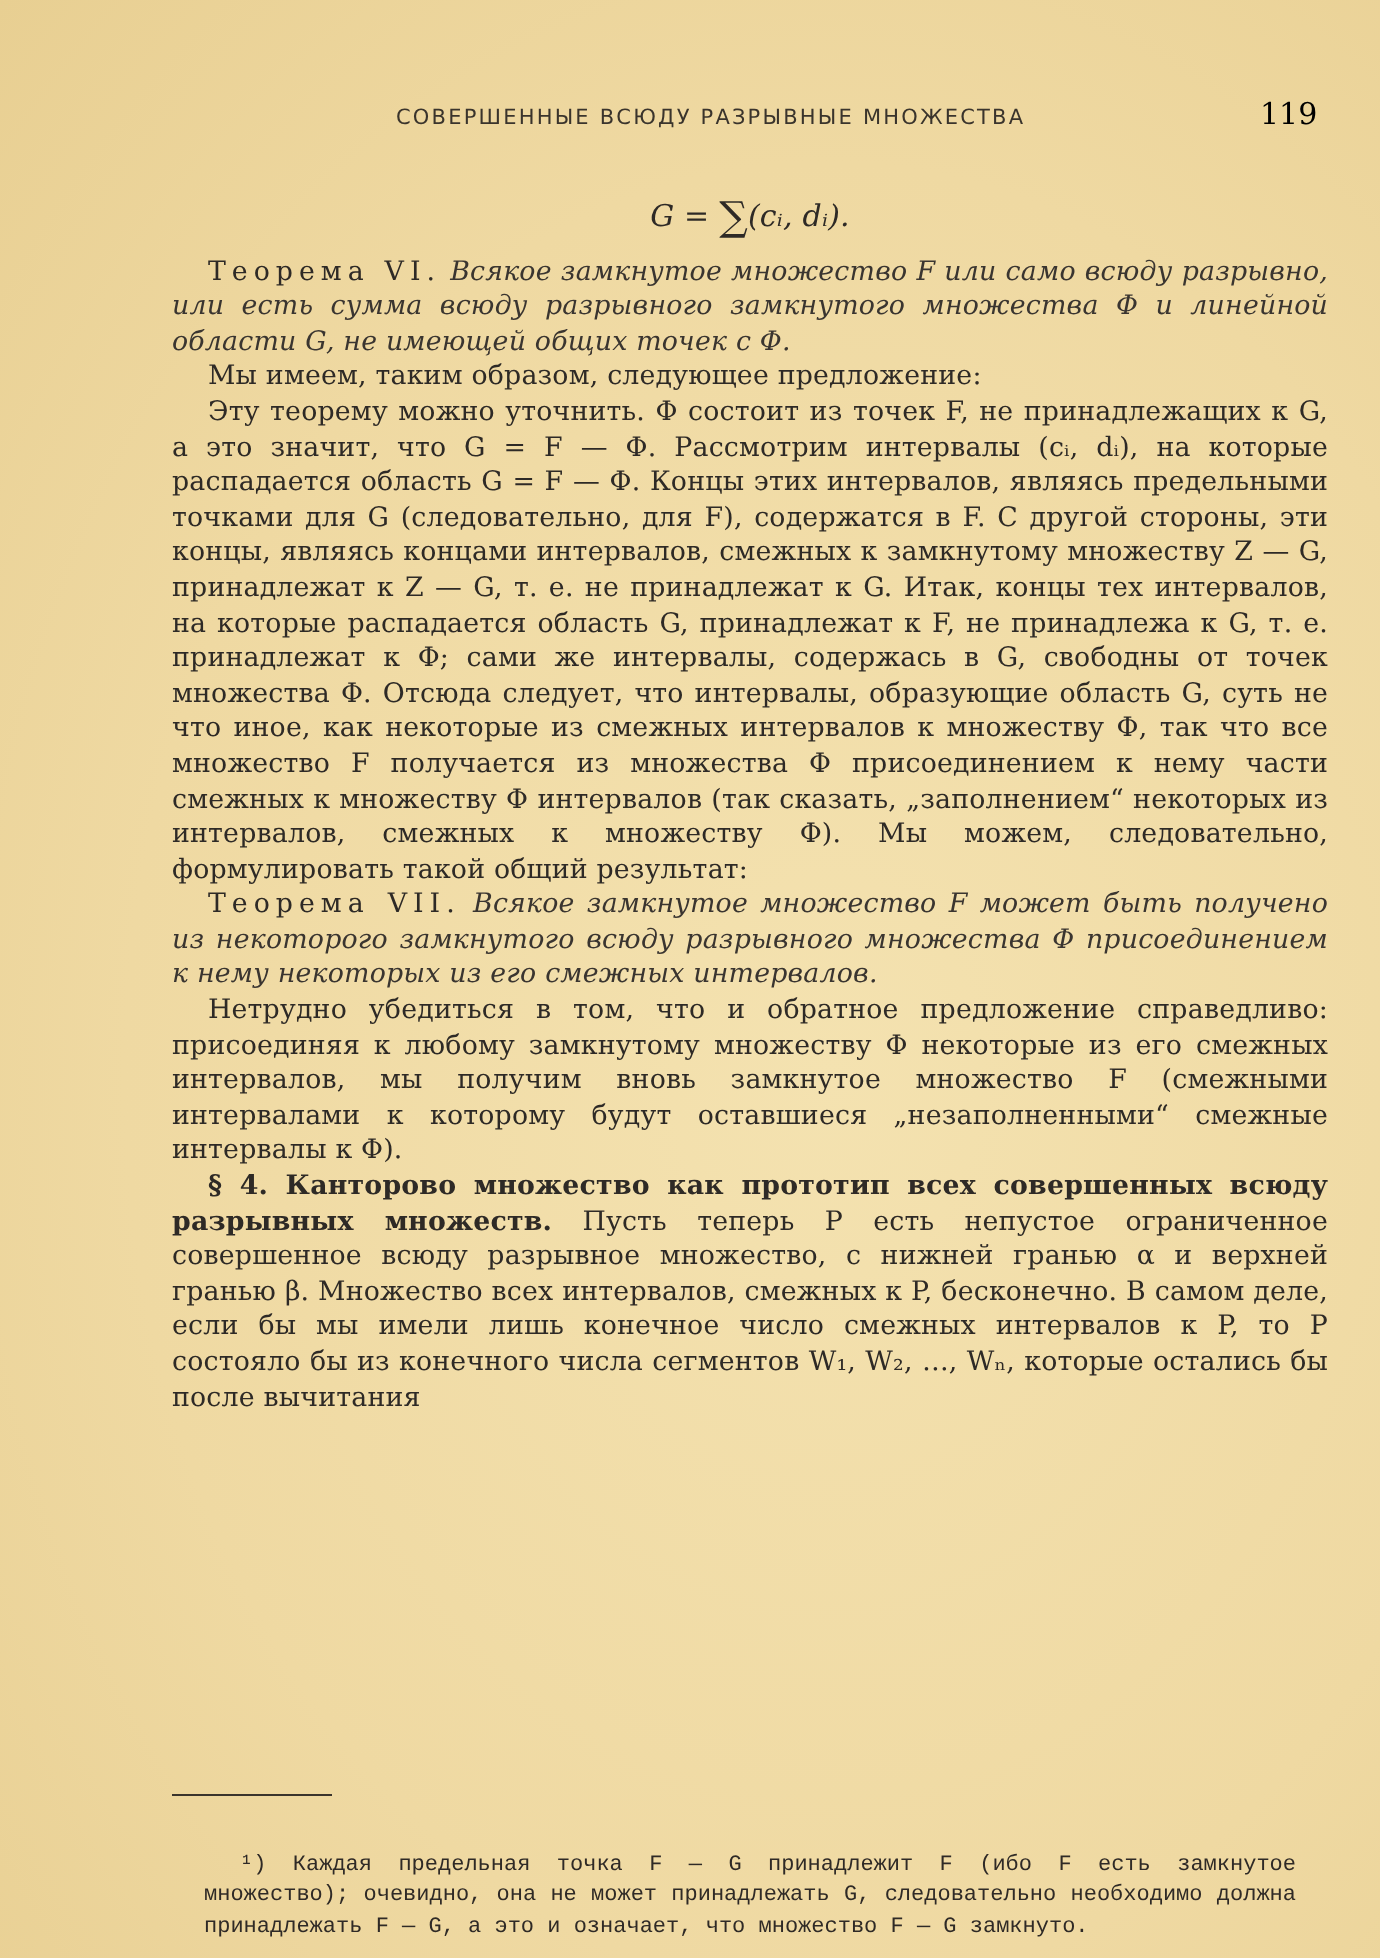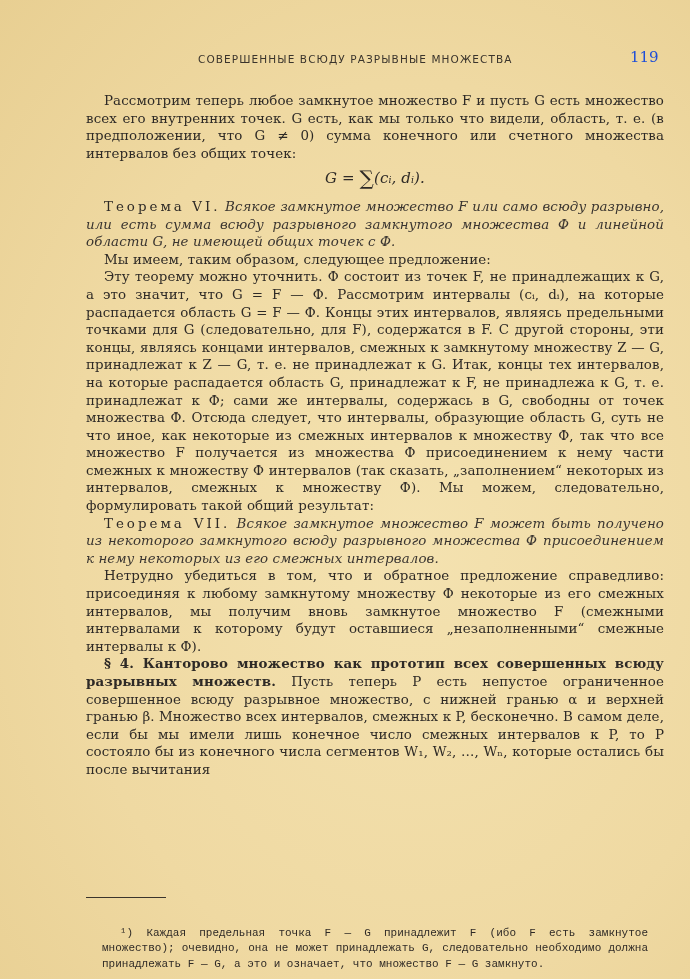--- a/index.html
+++ b/index.html
@@ -12,21 +12,21 @@
       position: relative;
     }
     .page { position: absolute; left: 0; top: 18px; width: 690px; height: 979px; }
     .running-head {
       position: absolute; left: 198px; top: 35px;
       font-family: "DejaVu Sans", sans-serif;
       font-size: 10.5px; letter-spacing: 1.1px; color: #3a342c;
     }
     .page-number {
       position: absolute; left: 630px; top: 30px;
-      font-size: 15px; color: #1d4ed8;
+      font-size: 15px; color: #000000;
     }
     .body {
       position: absolute; left: 86px; top: 74px; width: 578px;
       font-size: 13.4px; line-height: 17.6px; text-align: justify;
       letter-spacing: 0.1px;
     }
     .body p { margin: 0; }
     .indent { text-indent: 18px; }
     .formula {
       text-align: center; font-style: italic; font-size: 15px;
@@ -48,21 +48,20 @@
     .footnote p { margin: 16px; text-indent: 18px; font-family: Liberation Mono, monospace; }
   </style>
 </head>
 <body>
 
 <div class="page">
   <div class="running-head">СОВЕРШЕННЫЕ ВСЮДУ РАЗРЫВНЫЕ МНОЖЕСТВА</div>
   <div class="page-number">119</div>
 
   <div class="body">
-    <p class="indent">Рассмотрим теперь любое замкнутое множество F и пусть G есть множество всех его внутренних точек. G есть, как мы только что видели, область, т. е. (в предположении, что G ≠ 0) сумма конечного или счетного множества интервалов без общих точек:</p>
     <p class="formula">
       <span>G = </span><span class="sum">∑</span><span>(cᵢ, dᵢ).</span>
     </p>
     <p class="indent">
       <span class="theorem-label">Теорема VI.</span>
       <span class="theorem-text">Всякое замкнутое множество F или само всюду разрывно, или есть сумма всюду разрывного замкнутого множества Φ и линейной области G, не имеющей общих точек с Φ.</span>
     </p>
     <p class="indent">Мы имеем, таким образом, следующее предложение:</p>
     <p class="indent">Эту теорему можно уточнить. Φ состоит из точек F, не принадлежащих к G, а это значит, что G = F — Φ. Рассмотрим интервалы (cᵢ, dᵢ), на которые распадается область G = F — Φ. Концы этих интервалов, являясь предельными точками для G (следовательно, для F), содержатся в F. С другой стороны, эти концы, являясь концами интервалов, смежных к замкнутому множеству Z — G, принадлежат к Z — G, т. е. не принадлежат к G. Итак, концы тех интервалов, на которые распадается область G, принадлежат к F, не принадлежа к G, т. е. принадлежат к Φ; сами же интервалы, содержась в G, свободны от точек множества Φ. Отсюда следует, что интервалы, образующие область G, суть не что иное, как некоторые из смежных интервалов к множеству Φ, так что все множество F получается из множества Φ присоединением к нему части смежных к множеству Φ интервалов (так сказать, „заполнением“ некоторых из интервалов, смежных к множеству Φ). Мы можем, следовательно, формулировать такой общий результат:</p>
     <p class="indent">

